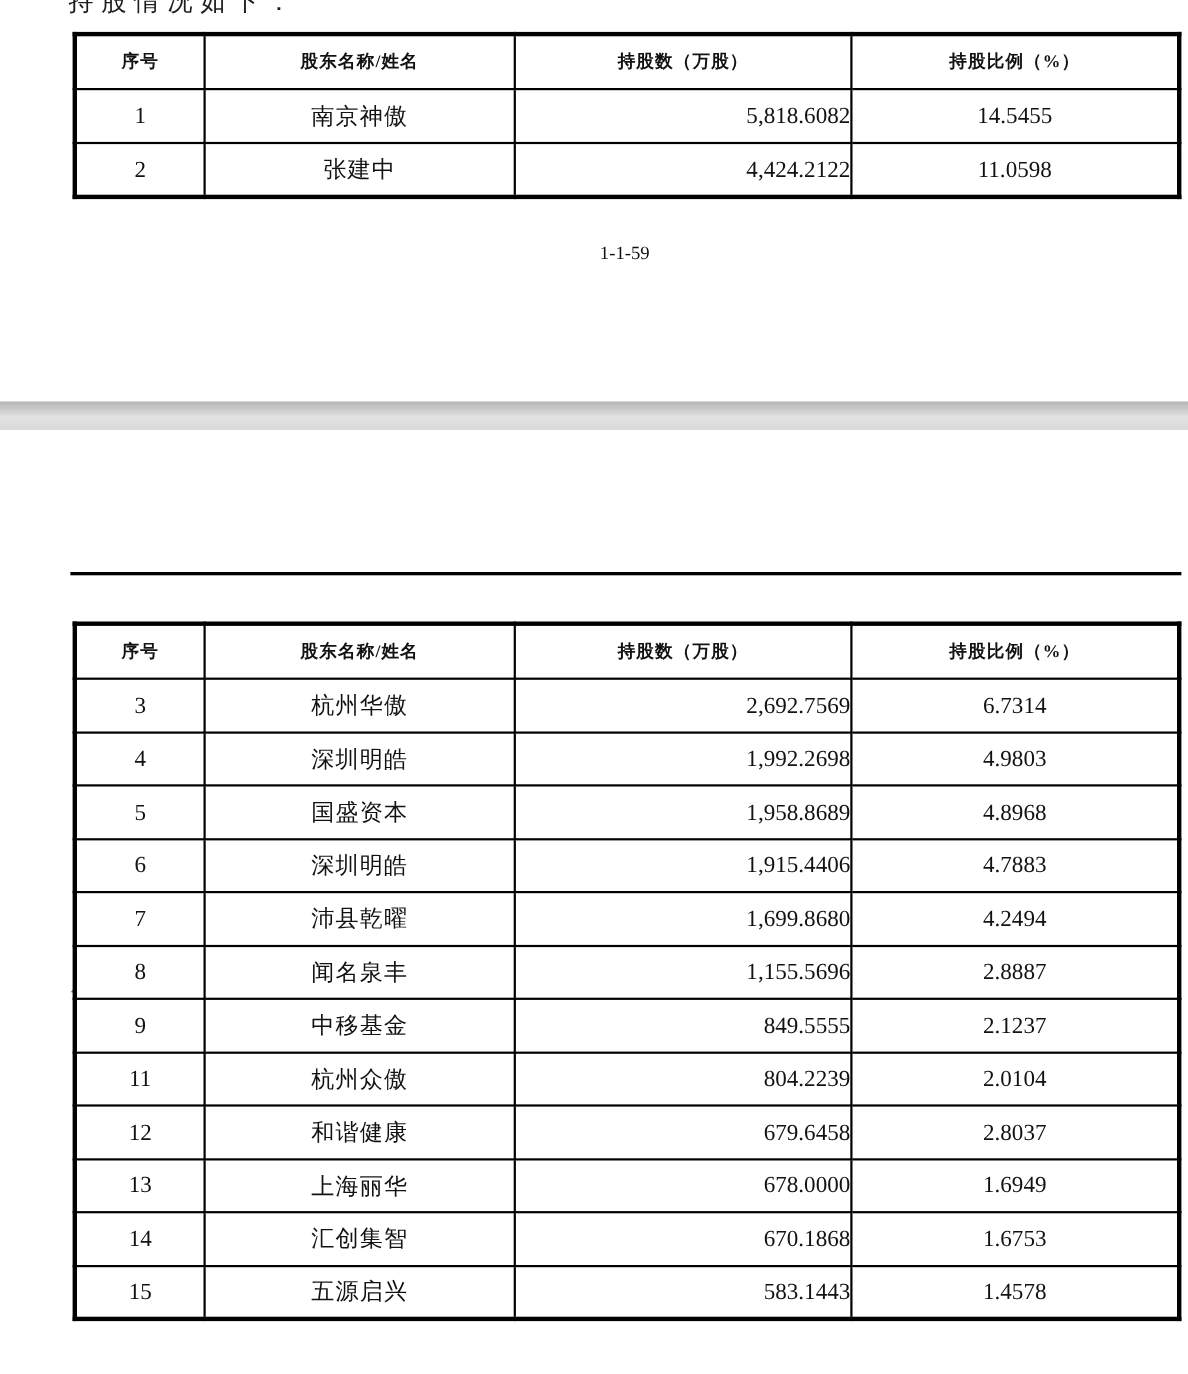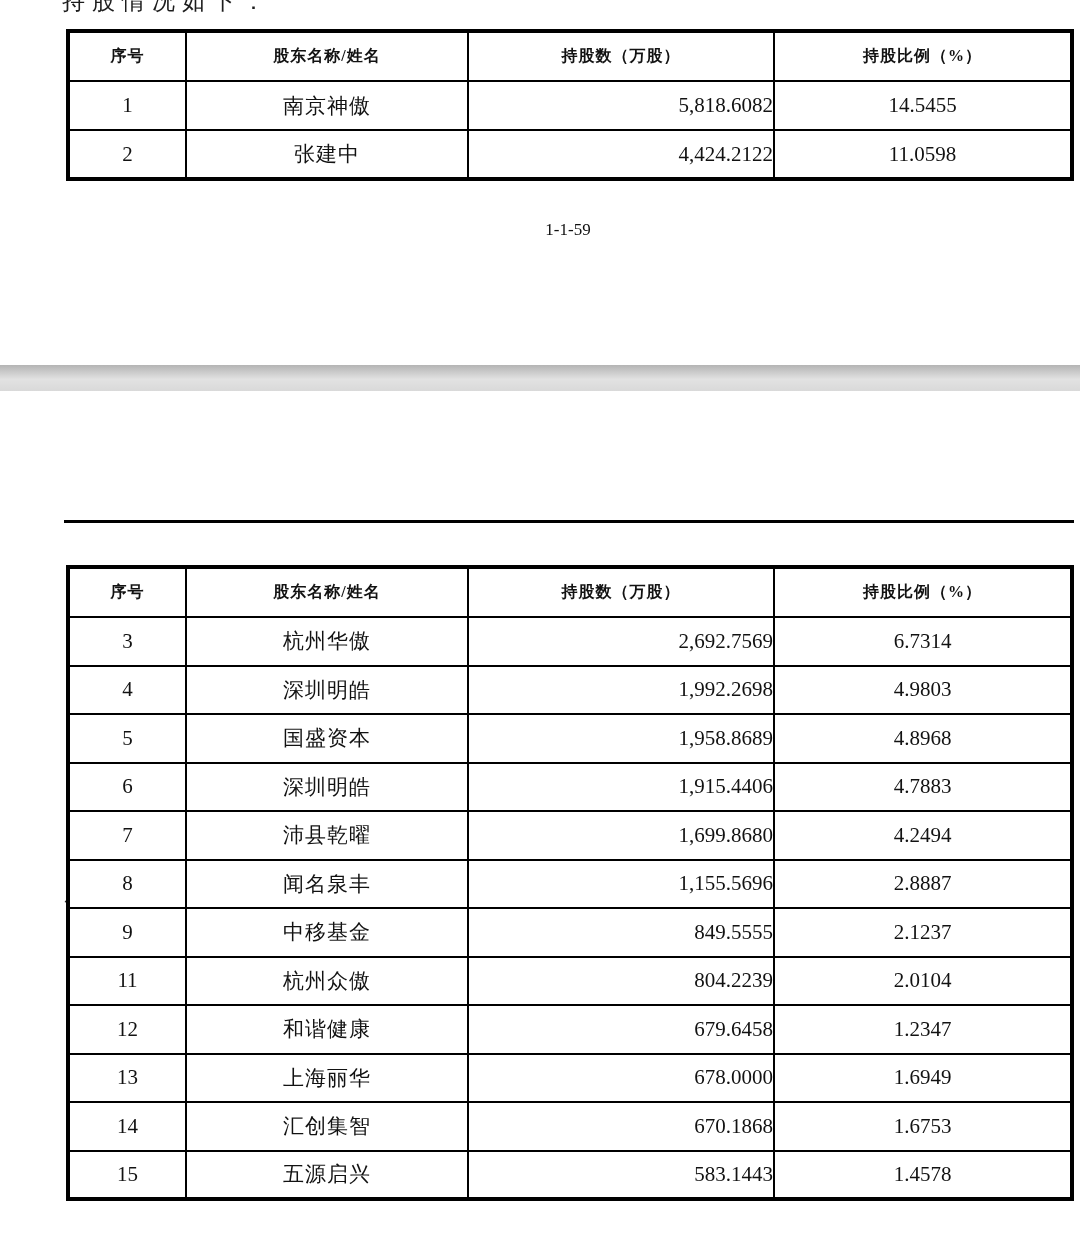--- a/index.html
+++ b/index.html
@@ -215,21 +215,21 @@
         <tr>
           <td class="col-no">11</td>
           <td class="col-name">杭州众傲</td>
           <td class="col-shares">804.2239</td>
           <td class="col-pct">2.0104</td>
         </tr>
         <tr>
           <td class="col-no">12</td>
           <td class="col-name">和谐健康</td>
           <td class="col-shares">679.6458</td>
-          <td class="col-pct">1.2347</td>
+          <td class="col-pct">2.8037</td>
         </tr>
         <tr>
           <td class="col-no">13</td>
           <td class="col-name">上海丽华</td>
           <td class="col-shares">678.0000</td>
           <td class="col-pct">1.6949</td>
         </tr>
         <tr>
           <td class="col-no">14</td>
           <td class="col-name">汇创集智</td>

